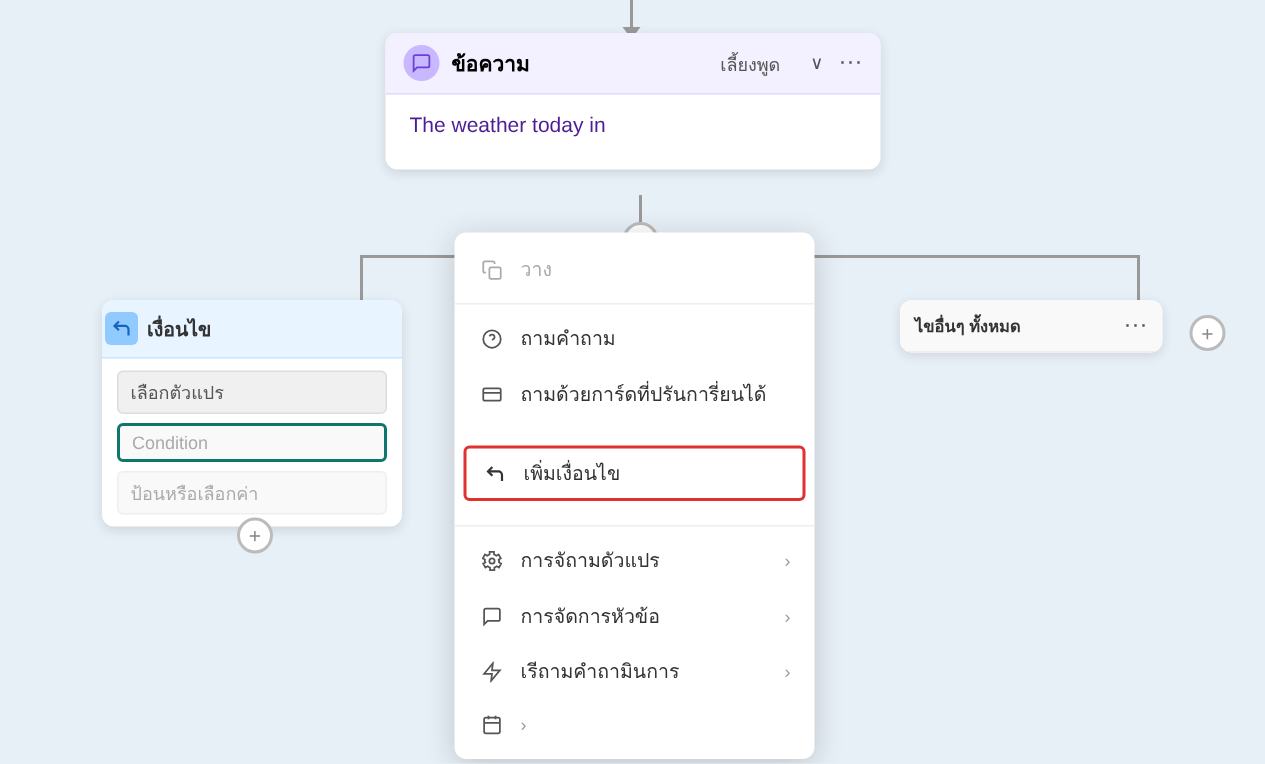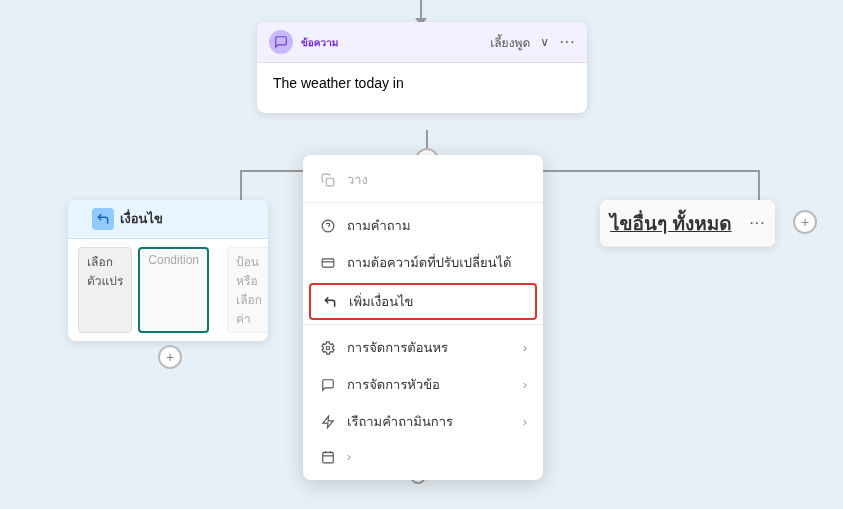--- a/index.html
+++ b/index.html
@@ -65,52 +65,52 @@
       background: #c8b8ff;
       border-radius: 50%;
       display: flex;
       align-items: center;
       justify-content: center;
       font-size: 13px;
       color: #6a3fd6;
       flex-shrink: 0;
     }
     .message-title {
-      font-size: 10px;
+      font-size: 14px;
       font-weight: 600;
-      color: #6d28d9;
+      color: #000000;
       flex: 1;
     }
     .message-card-actions {
       display: flex;
       align-items: center;
       gap: 6px;
     }
     .action-btn {
       font-size: 12px;
       color: #555;
       cursor: pointer;
       display: flex;
       align-items: center;
-      gap: 10px;
+      gap: 20px;
       background: none;
       border: none;
       padding: 2px 4px;
     }
     .dots-btn {
       font-size: 16px;
       color: #555;
       cursor: pointer;
       background: none;
       border: none;
     }
     .message-card-body {
       padding: 12px 16px;
       font-size: 14px;
-      color: #000000;
+      color: #4c1d95;
       min-height: 50px;
     }
 
     
     .connector-x {
       position: absolute;
       top: 130px;
       left: 415px;
       display: flex;
       flex-direction: column;
@@ -173,21 +173,22 @@
       top: 200px;
       left: 68px;
       width: 200px;
       background: #fff;
       border-radius: 8px;
       box-shadow: 0 2px 8px rgba(0,0,0,0.12);
       overflow: hidden;
     }
     .condition-card-header {
       display: flex;
-      padding: 8px 24px;
+      align-items: center;
+      padding: 8px 2px;
       background: #e8f4ff;
       border-bottom: 1px solid #cce4ff;
       gap: 6px;
     }
     .condition-icon {
       width: 22px;
       height: 22px;
       background: #90caff;
       border-radius: 4px;
       display: flex;
@@ -197,21 +198,21 @@
       color: #1565c0;
     }
     .condition-title {
       font-size: 13px;
       font-weight: 600;
       color: #333;
     }
     .condition-card-body {
       padding: 8px 10px;
       display: flex;
-      flex-direction: row;
+      flex-direction: column;
       gap: 6px;
     }
     .condition-select {
       background: #f0f0f0;
       border: 1px solid #ddd;
       border-radius: 4px;
       padding: 4px 8px;
       font-size: 12px;
       color: #555;
       width: 100%;
@@ -224,21 +225,20 @@
       border-radius: 4px;
       padding: 4px 8px;
     }
     .condition-input {
       background: #f9f9f9;
       border: 1px solid #eee;
       border-radius: 4px;
       padding: 4px 8px;
       font-size: 12px;
       color: #aaa;
-      margin-left: 12px;
     }
     .plus-btn {
       width: 24px;
       height: 24px;
       border-radius: 50%;
       background: #fff;
       border: 2px solid #bbb;
       display: flex;
       align-items: center;
       justify-content: center;
@@ -262,24 +262,23 @@
     .right-card-header {
       display: flex;
       align-items: center;
       padding: 8px 10px;
       background: #f9f9f9;
       border-bottom: 1px solid #eee;
       gap: 6px;
       justify-content: space-between;
     }
     .right-card-title {
-      font-size: 19px;
+      font-size: 11px;
       font-weight: 600;
       color: #333;
-      text-decoration: underline;
     }
 
     
     .context-menu {
       position: absolute;
       top: 155px;
       left: 303px;
       width: 240px;
       background: #fff;
       border-radius: 8px;
@@ -293,21 +292,21 @@
       padding: 8px 16px;
       gap: 10px;
       font-size: 13px;
       color: #333;
       cursor: pointer;
     }
     .menu-item.highlighted {
       background: #fff;
       border: 2px solid #e03030;
       border-radius: 4px;
-      margin: 2px 6px;
+      margin: 16px 6px;
       padding: 6px 10px;
     }
     .menu-item-icon {
       width: 18px;
       height: 18px;
       display: flex;
       align-items: center;
       justify-content: center;
       font-size: 14px;
       flex-shrink: 0;
@@ -445,21 +444,21 @@
       <span class="menu-item-label">ถามคำถาม</span>
     </div>
 
     <div class="menu-item">
       <div class="menu-item-icon">
         <svg width="14" height="14" viewBox="0 0 24 24" fill="none" stroke="#555" stroke-width="2">
           <rect x="2" y="5" width="20" height="14" rx="2"></rect>
           <line x1="2" y1="10" x2="22" y2="10"></line>
         </svg>
       </div>
-      <span class="menu-item-label">ถามด้อความ์ดที่ปรับเปลี่ยนได้</span>
+      <span class="menu-item-label">ถามด้วยการ์ดที่ปรันการี่ยนได้</span>
     </div>
 
     <div class="menu-item highlighted">
       <div class="menu-item-icon">
         <svg width="14" height="14" viewBox="0 0 24 24" fill="none" stroke="#333" stroke-width="2.5">
           <polyline points="9 14 4 9 9 4"></polyline>
           <path d="M20 20v-7a4 4 0 0 0-4-4H4"></path>
         </svg>
       </div>
       <span class="menu-item-label">เพิ่มเงื่อนไข</span>
@@ -467,21 +466,21 @@
 
     <div class="menu-divider"></div>
 
     <div class="menu-item">
       <div class="menu-item-icon">
         <svg width="14" height="14" viewBox="0 0 24 24" fill="none" stroke="#555" stroke-width="2">
           <circle cx="12" cy="12" r="3"></circle>
           <path d="M20.25 12c0 .56-.08 1.1-.22 1.62l2.49 1.44-2.5 4.33-2.49-1.44a8 8 0 0 1-2.81 1.62v2.87h-5v-2.87a8 8 0 0 1-2.81-1.62l-2.49 1.44-2.5-4.33 2.49-1.44A7.88 7.88 0 0 1 3.75 12c0-.56.08-1.1.22-1.62L1.48 8.94l2.5-4.33 2.49 1.44A8 8 0 0 1 9.28 4.43V1.56h5v2.87a8 8 0 0 1 2.81 1.62l2.49-1.44 2.5 4.33-2.49 1.44c.14.52.22 1.06.22 1.62z"></path>
         </svg>
       </div>
-      <span class="menu-item-label">การจัดการตัอนหร</span>
+      <span class="menu-item-label">การจัถามดัวแปร</span>
       <span class="menu-item-arrow">›</span>
     </div>
 
     <div class="menu-item">
       <div class="menu-item-icon">
         <svg width="14" height="14" viewBox="0 0 24 24" fill="none" stroke="#555" stroke-width="2">
           <path d="M21 15a2 2 0 0 1-2 2H7l-4 4V5a2 2 0 0 1 2-2h14a2 2 0 0 1 2 2z"></path>
         </svg>
       </div>
       <span class="menu-item-label">การจัดการหัวข้อ</span>

